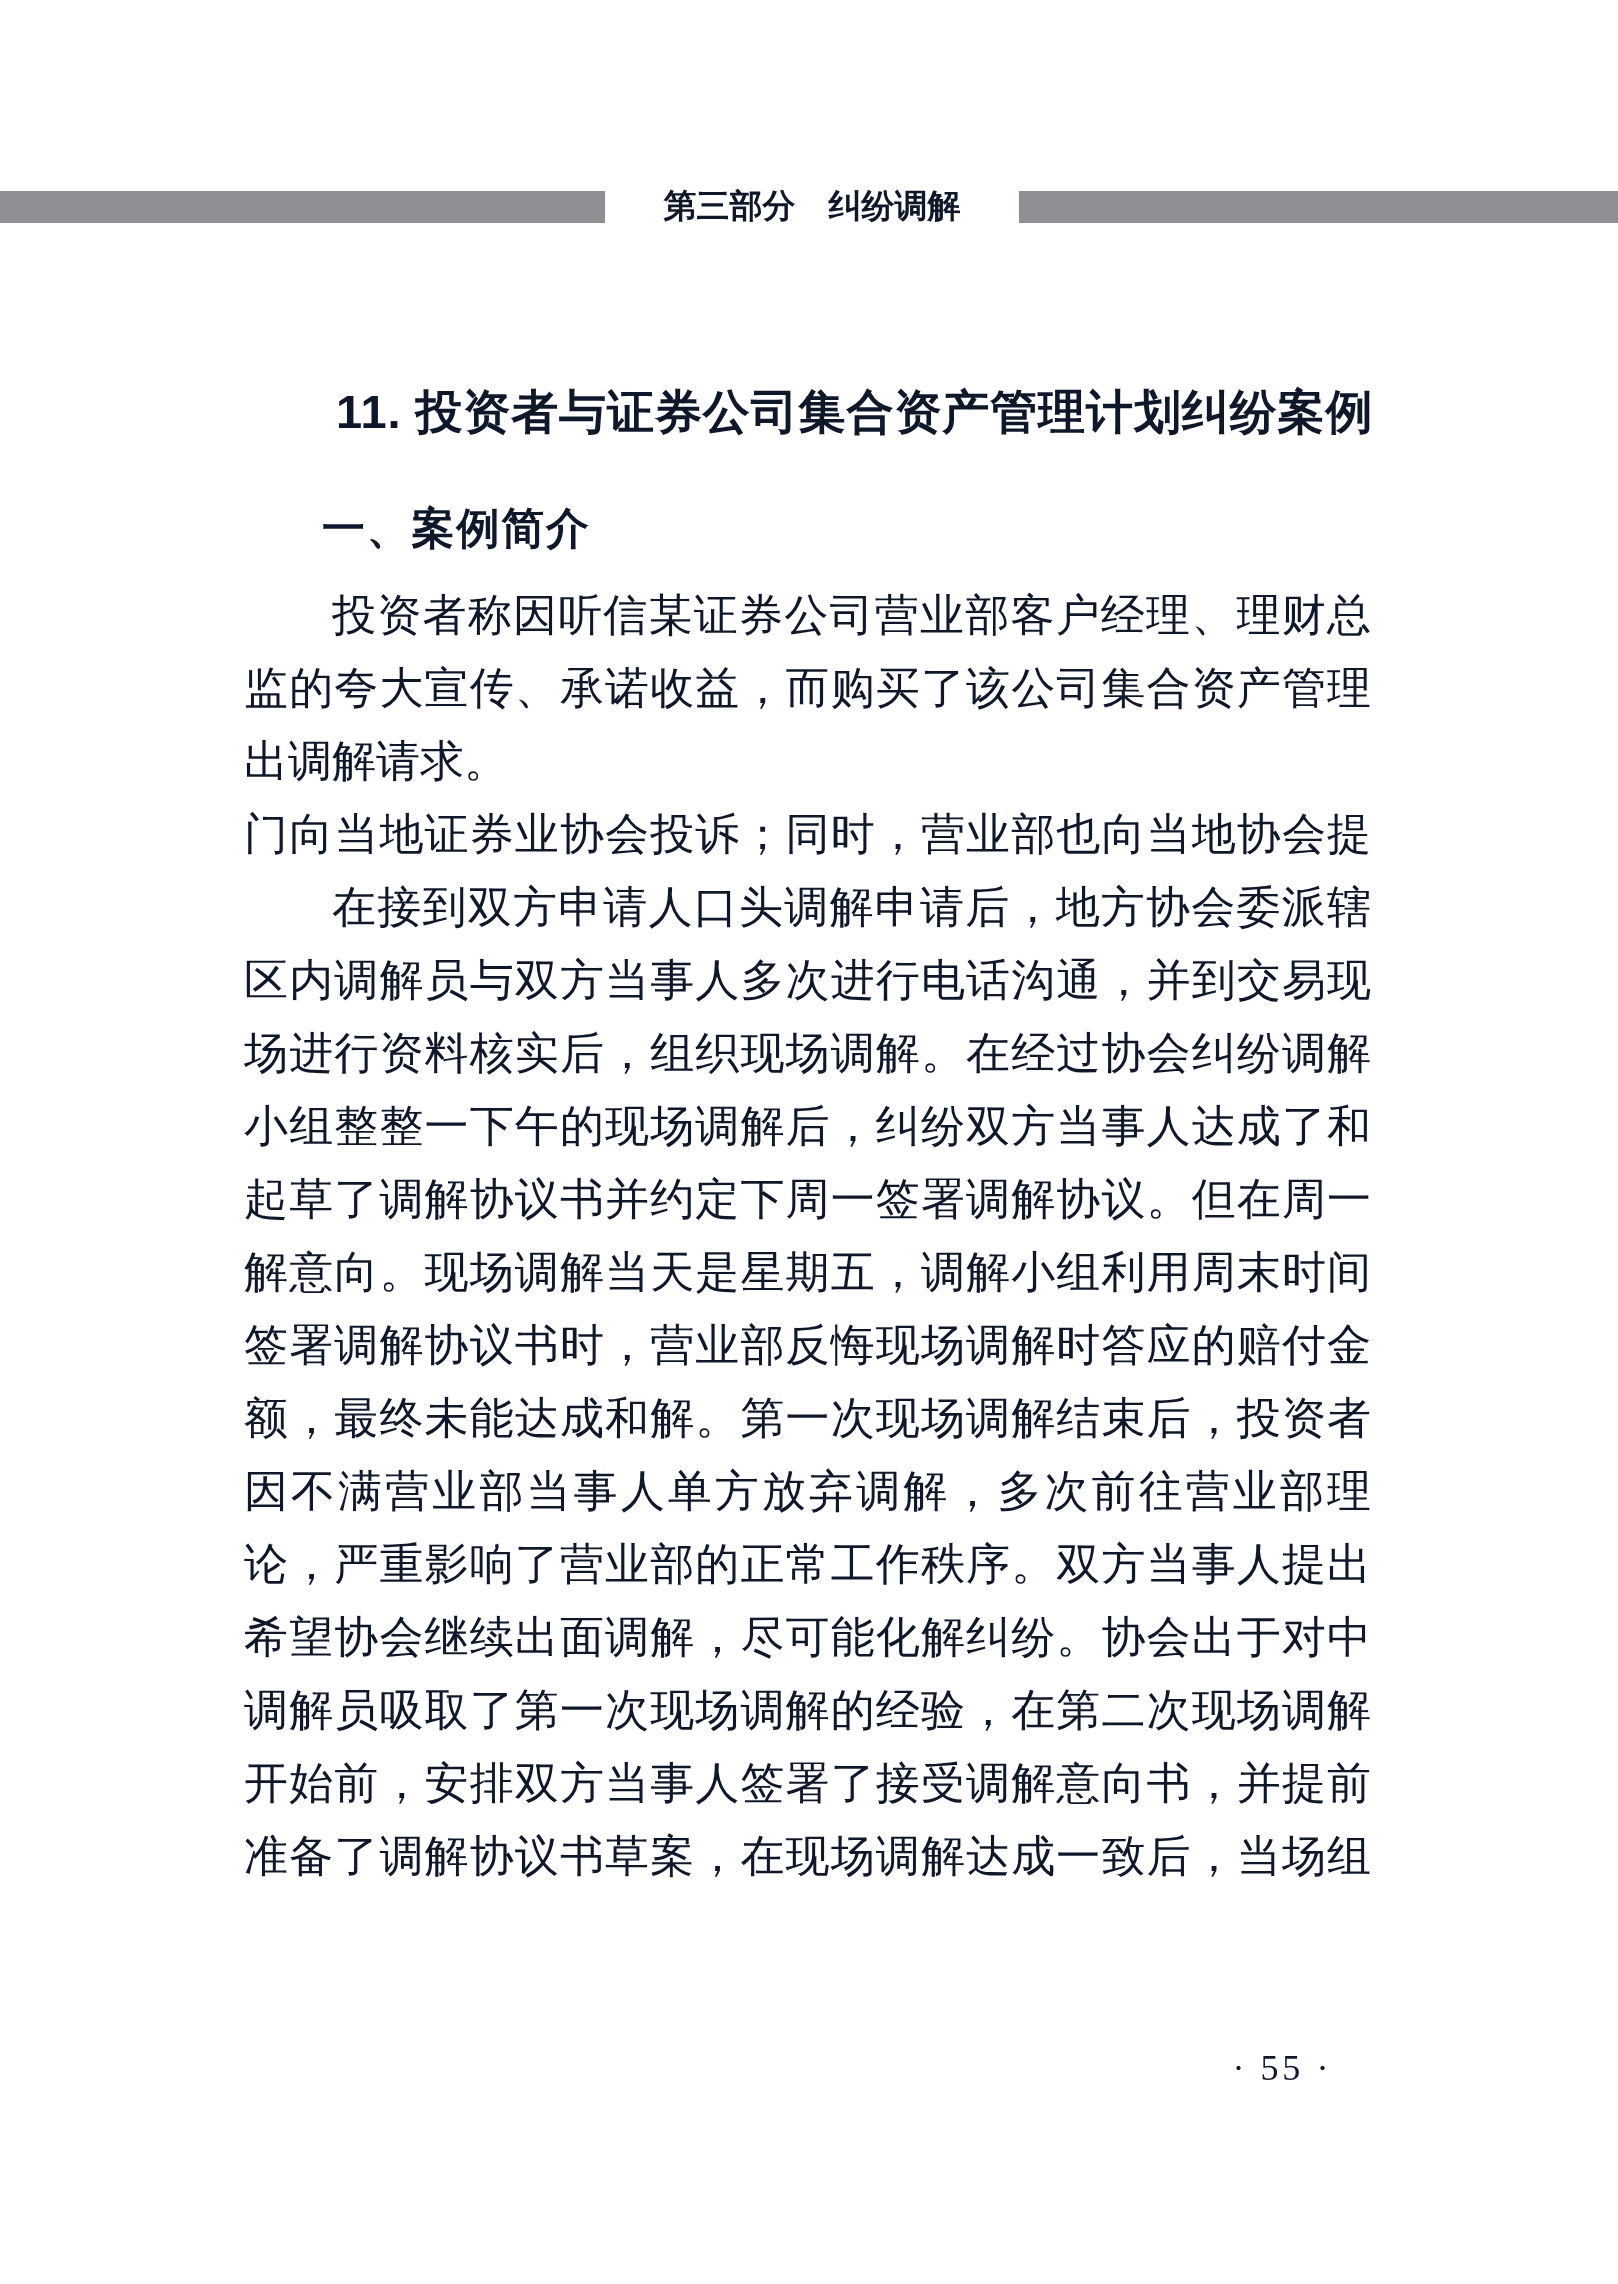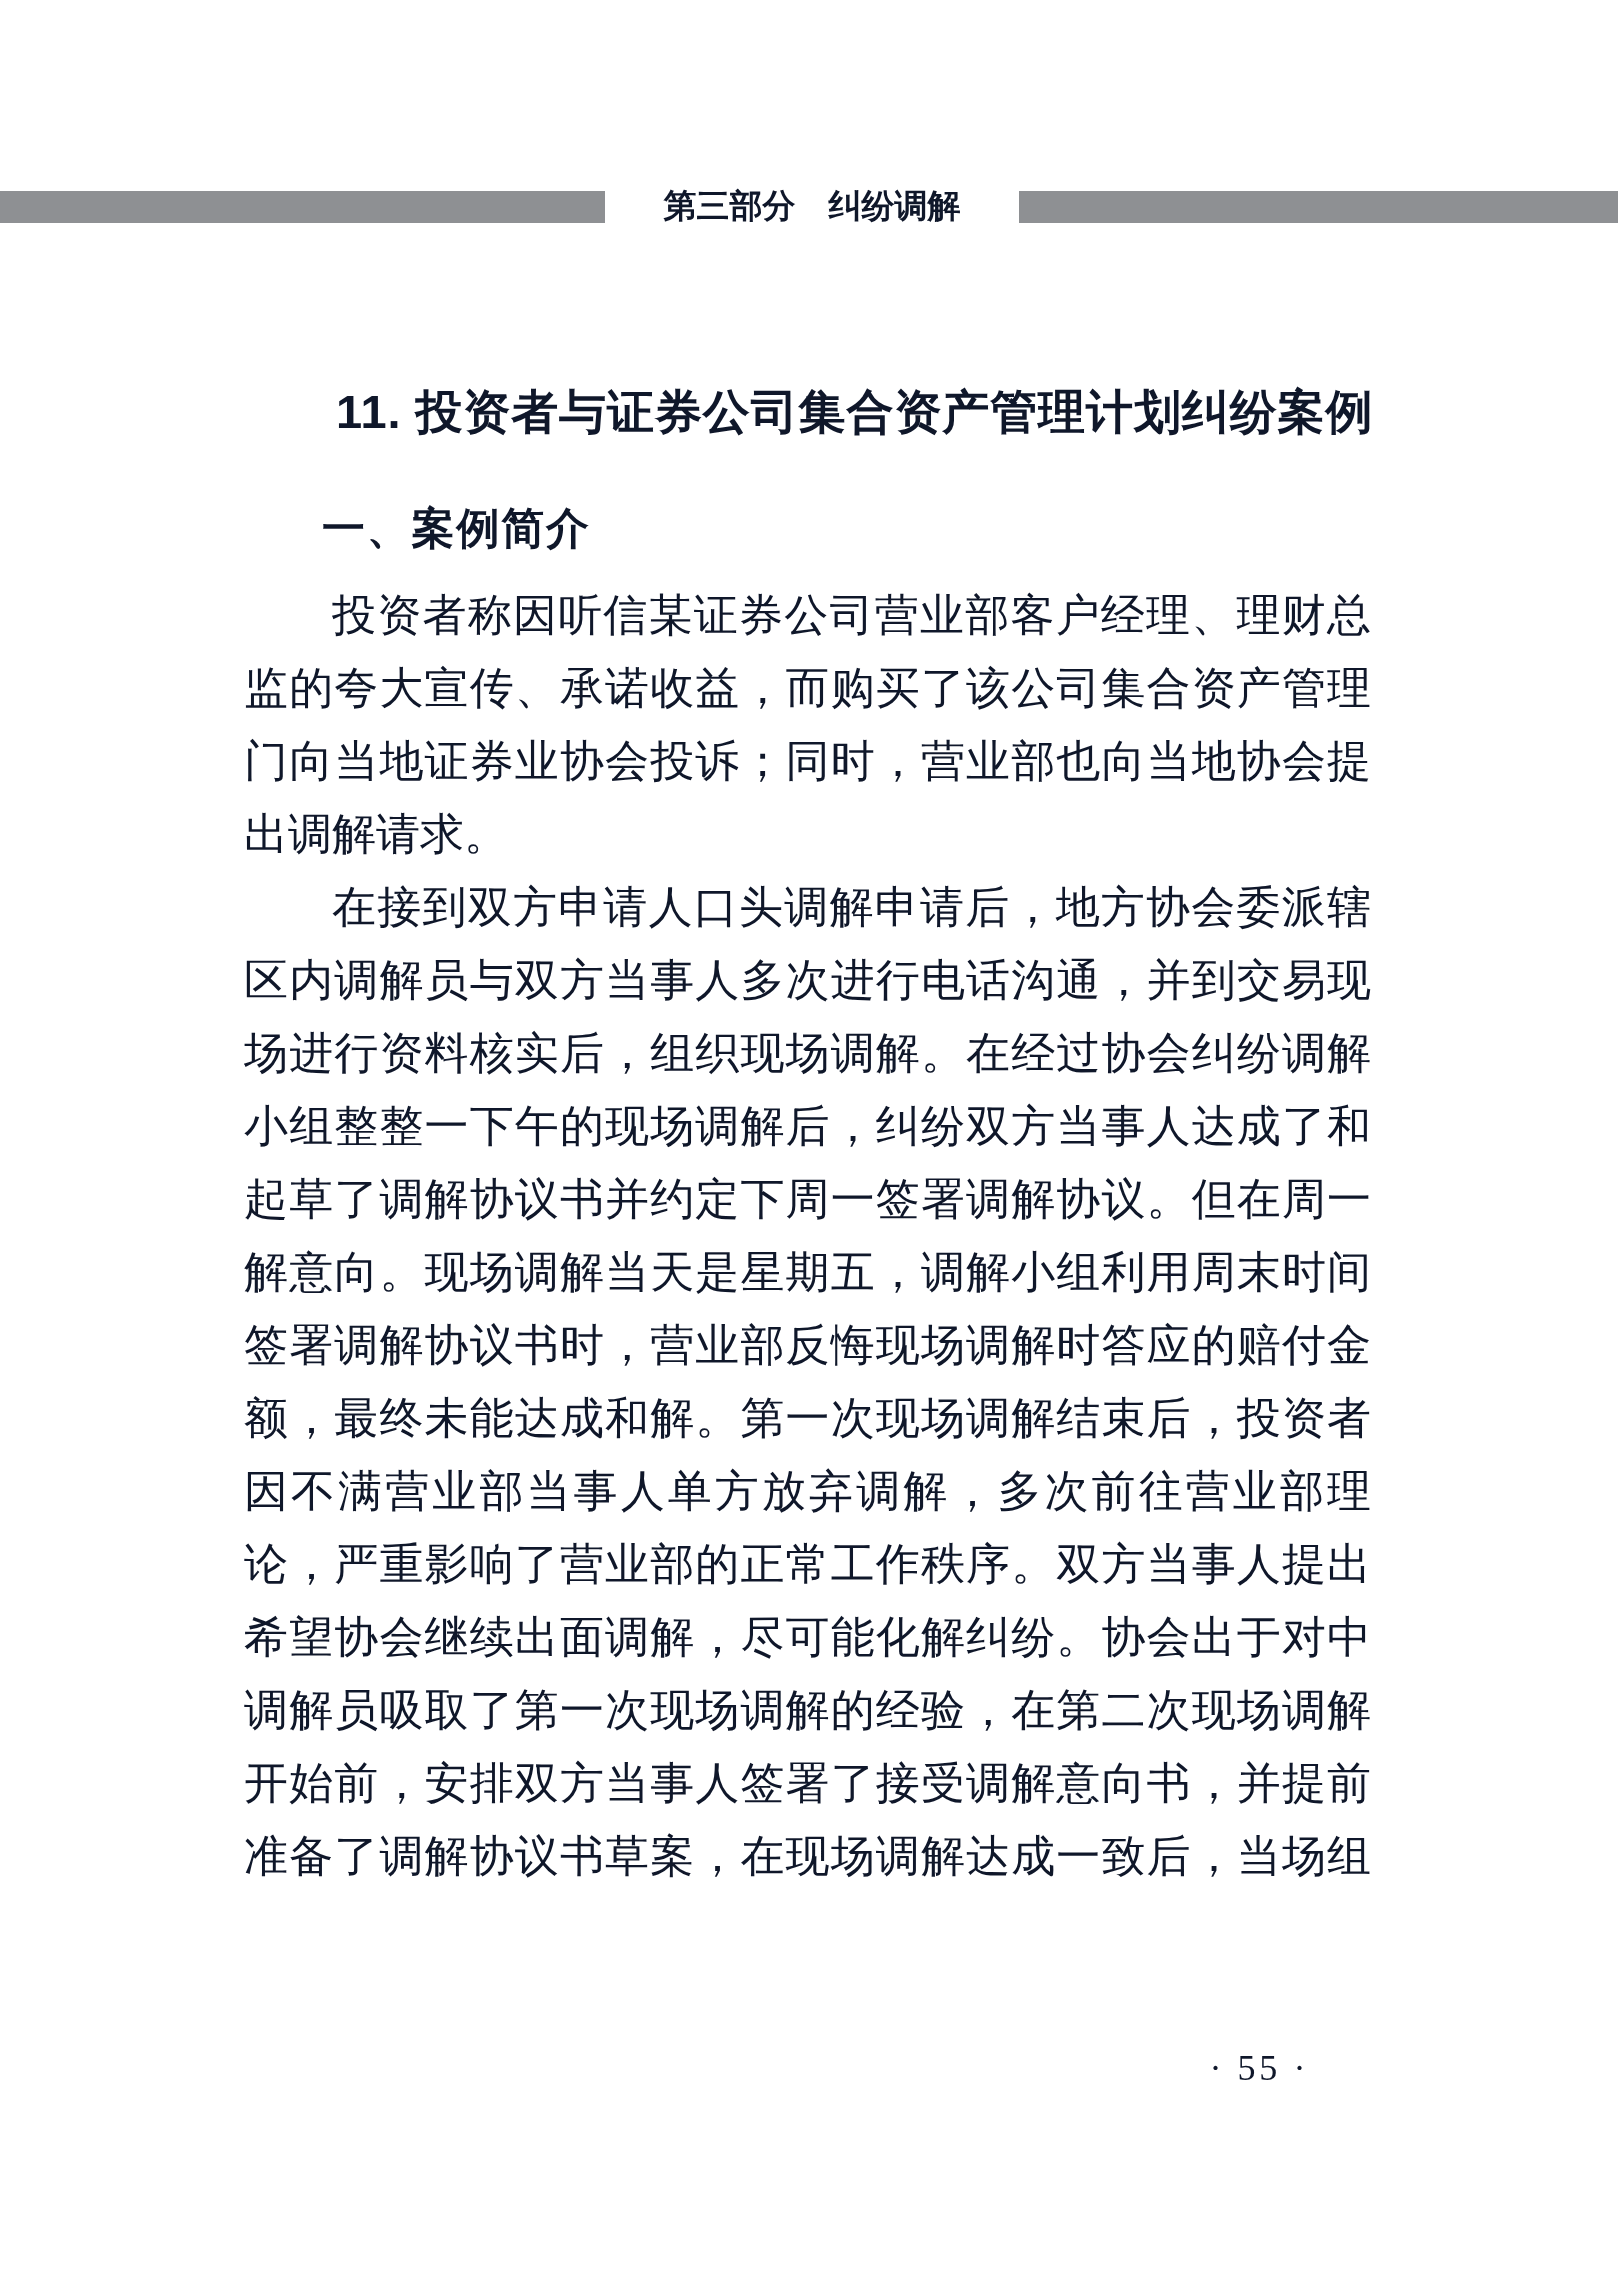--- a/index.html
+++ b/index.html
@@ -48,21 +48,21 @@
     height: 73px; line-height: 73px; font-size: 44px;
     text-align: justify; text-align-last: justify;
     text-justify: inter-ideograph;
     overflow: hidden; white-space: normal;
   }
   .line.indent { text-indent: 88px; }
   .line.short  { text-align-last: left; }
 
   
   .page-number {
-    position: absolute; right: 309px; top: 2049px;
+    position: absolute; right: 286px; top: 2049px;
     font-size: 36px; line-height: 39px; letter-spacing: 3.6px;
     white-space: pre;
   }
 </style>
 </head>
 <body>
 
 <div class="page" style="color: #0f172a;">
 
   <div class="running-head">
@@ -71,22 +71,22 @@
     <div class="rh-text">第三部分　纠纷调解</div>
   </div>
 
   <h1 class="chapter-title">11. 投资者与证券公司集合资产管理计划纠纷案例</h1>
 
   <h2 class="section-heading">一、案例简介</h2>
 
   <div class="body-text" id="body-text">
       <div class="line indent">投资者称因听信某证券公司营业部客户经理、理财总</div>
       <div class="line">监的夸大宣传、承诺收益，而购买了该公司集合资产管理</div>
+      <div class="line short">出调解请求。</div>
       <div class="line">门向当地证券业协会投诉；同时，营业部也向当地协会提</div>
-      <div class="line short">出调解请求。</div>
       <div class="line indent">在接到双方申请人口头调解申请后，地方协会委派辖</div>
       <div class="line">区内调解员与双方当事人多次进行电话沟通，并到交易现</div>
       <div class="line">场进行资料核实后，组织现场调解。在经过协会纠纷调解</div>
       <div class="line">小组整整一下午的现场调解后，纠纷双方当事人达成了和</div>
       <div class="line">起草了调解协议书并约定下周一签署调解协议。但在周一</div>
       <div class="line">解意向。现场调解当天是星期五，调解小组利用周末时间</div>
       <div class="line">签署调解协议书时，营业部反悔现场调解时答应的赔付金</div>
       <div class="line">额，最终未能达成和解。第一次现场调解结束后，投资者</div>
       <div class="line">因不满营业部当事人单方放弃调解，多次前往营业部理</div>
       <div class="line">论，严重影响了营业部的正常工作秩序。双方当事人提出</div>

